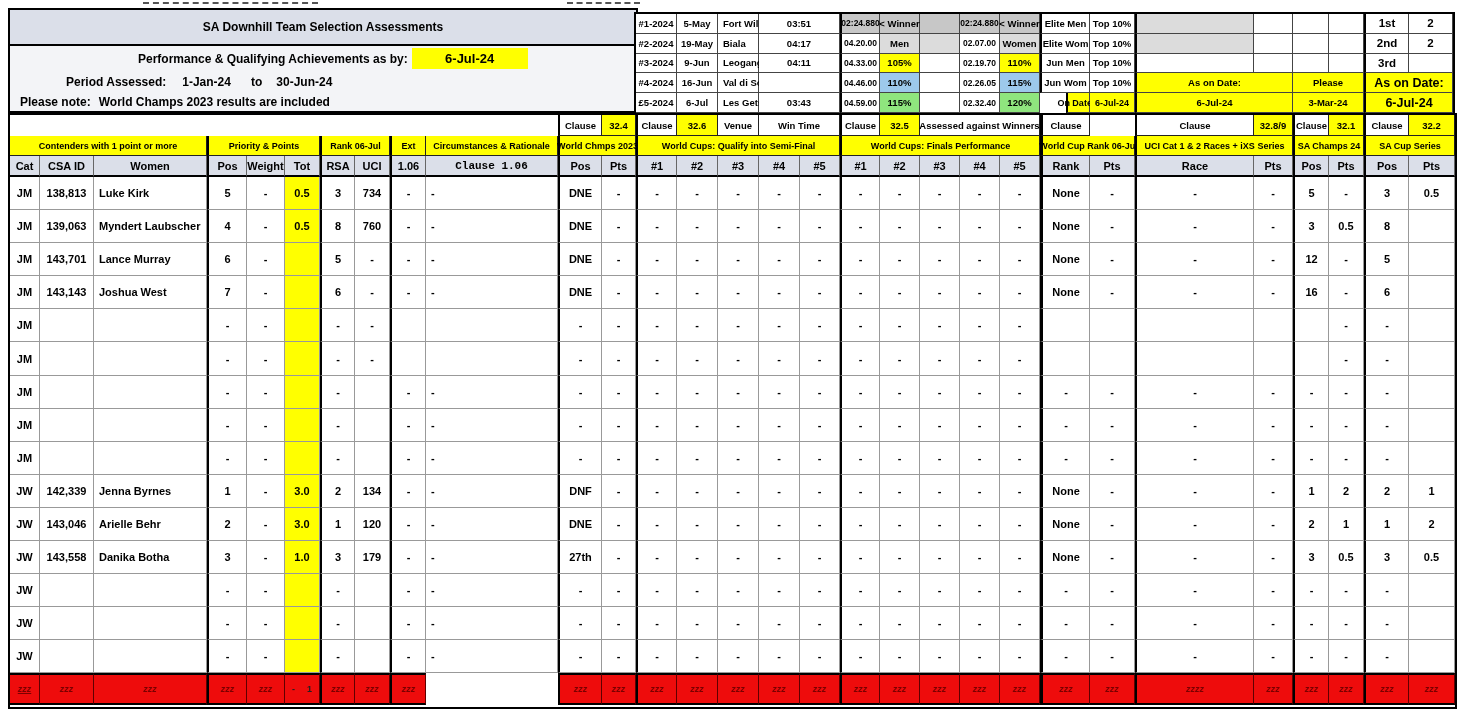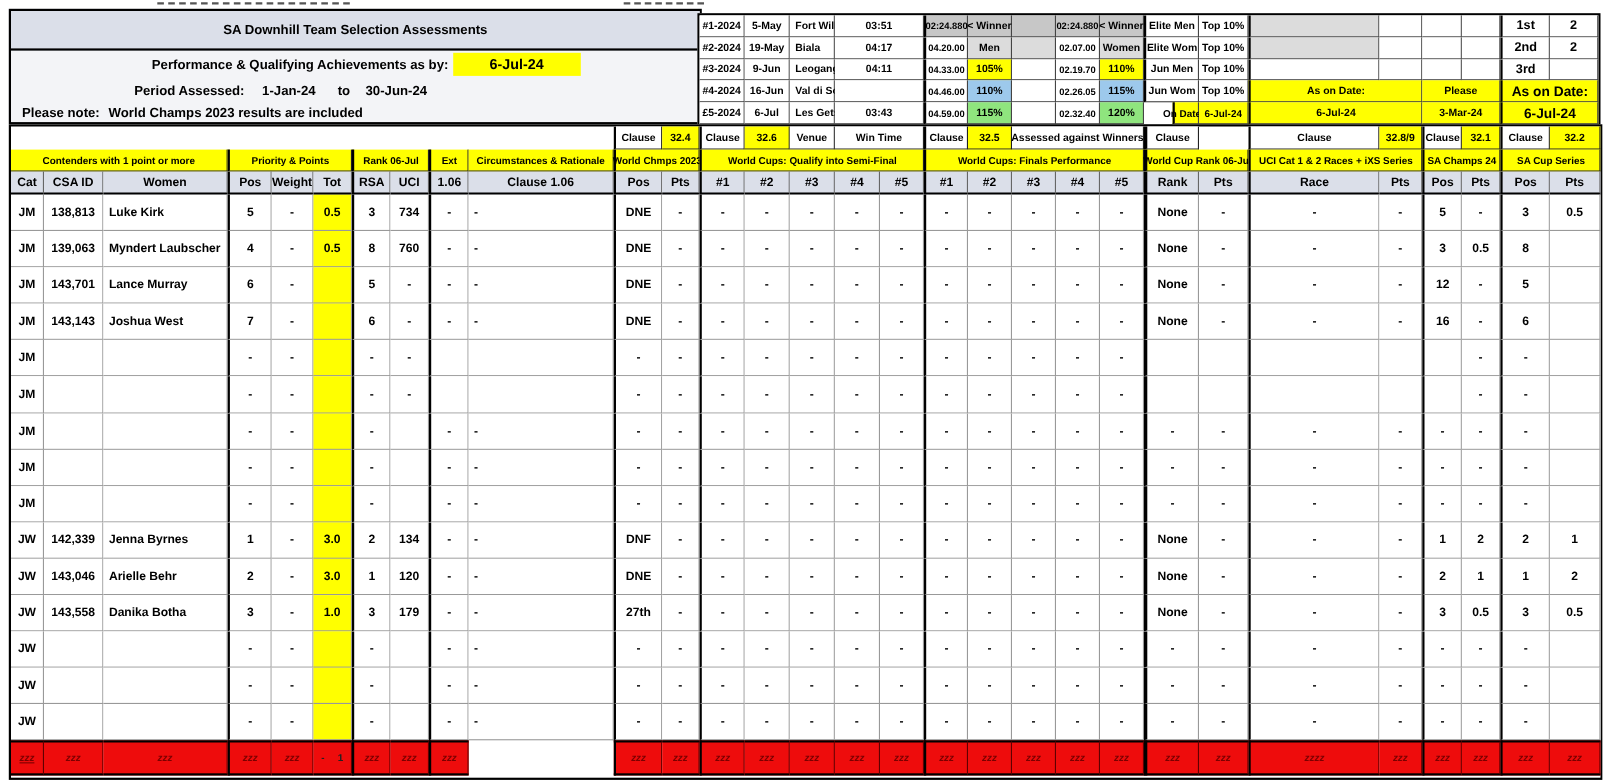--- a/index.html
+++ b/index.html
@@ -11,21 +11,21 @@
 
   
   .tb { position:absolute; left:8px; top:8px; width:630px; height:105px;
         border:2px solid #000; background:#f3f4f7; }
   .tb-title { height:36px; background:var(--header); border-bottom:2px solid #000;
         display:flex; align-items:center; justify-content:center; font-size:12px; }
   .tb-row { display:flex; align-items:center; font-size:12px; }
   .tb-perf { height:25px; padding-left:128px; }
   .tb-date { display:inline-block; width:116px; margin-left:4px; background:var(--yellow);
         text-align:center; font-size:13px; height:21px; line-height:21px; }
-  .tb-period { height:21px; padding-left:112px; }
+  .tb-period { height:21px; padding-left:56px; }
   .tb-period .v1 { margin-left:16px; }
   .tb-period .v2 { margin-left:20px; }
   .tb-period .v3 { margin-left:14px; }
   .tb-note { height:19px; padding-left:10px; }
   .tb-note .v1 { margin-left:8px; }
 
   
   .rg { position:absolute; left:634px; top:12px; width:821px; height:103px;
         border:2px solid #000; display:grid;
         grid-template-columns:41px 41px 41px 41px 40px 40px 40px 40px 40px 40px 50px 45px 119px 39px 36px 35px 45px 44px;
@@ -203,21 +203,21 @@
       <div class="c group tl" style="grid-area: 2 / 29 / auto / span 2;">SA Cup Series</div>
       <div class="c hdr" style="grid-area: 3 / 1 / auto / span 1;">Cat</div>
       <div class="c hdr" style="grid-area: 3 / 2 / auto / span 1;">CSA ID</div>
       <div class="c hdr" style="grid-area: 3 / 3 / auto / span 1;">Women</div>
       <div class="c hdr tl" style="grid-area: 3 / 4 / auto / span 1;">Pos</div>
       <div class="c hdr" style="grid-area: 3 / 5 / auto / span 1;">Weight</div>
       <div class="c hdr" style="grid-area: 3 / 6 / auto / span 1;">Tot</div>
       <div class="c hdr tl" style="grid-area: 3 / 7 / auto / span 1;">RSA</div>
       <div class="c hdr" style="grid-area: 3 / 8 / auto / span 1;">UCI</div>
       <div class="c hdr tl" style="grid-area: 3 / 9 / auto / span 1;">1.06</div>
-      <div class="c hdr" style="grid-area: 3 / 10 / auto / span 1;">Clause 1.06</div>
+      <div class="c hdr" style="grid-area: 3 / 10 / auto / span 1; font-family: Liberation Mono, monospace;">Clause 1.06</div>
       <div class="c hdr tl" style="grid-area: 3 / 11 / auto / span 1;">Pos</div>
       <div class="c hdr" style="grid-area: 3 / 12 / auto / span 1;">Pts</div>
       <div class="c hdr tl" style="grid-area: 3 / 13 / auto / span 1;">#1</div>
       <div class="c hdr" style="grid-area: 3 / 14 / auto / span 1;">#2</div>
       <div class="c hdr" style="grid-area: 3 / 15 / auto / span 1;">#3</div>
       <div class="c hdr" style="grid-area: 3 / 16 / auto / span 1;">#4</div>
       <div class="c hdr" style="grid-area: 3 / 17 / auto / span 1;">#5</div>
       <div class="c hdr tl" style="grid-area: 3 / 18 / auto / span 1;">#1</div>
       <div class="c hdr" style="grid-area: 3 / 19 / auto / span 1;">#2</div>
       <div class="c hdr" style="grid-area: 3 / 20 / auto / span 1;">#3</div>

